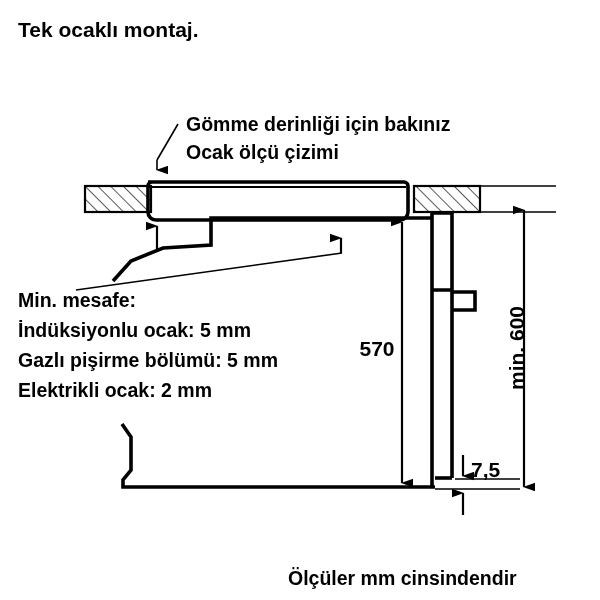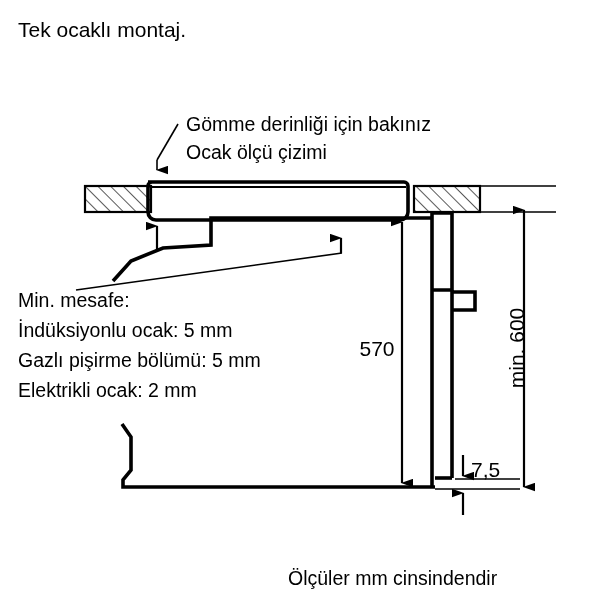--- a/index.html
+++ b/index.html
@@ -11,20 +11,21 @@
     width: 600px;
     height: 600px;
     font-family: "Liberation Sans", sans-serif;
     color: #000000;
     overflow: hidden;
   }
   #diagram-root {
     position: relative;
     width: 556px;
     height: 600px;
+    font-weight: bold;
   }
   svg.drawing {
     position: absolute;
     top: 0;
     left: 0;
     width: 600px;
     height: 600px;
   }
   .txt {
     font-family: "Liberation Sans", sans-serif;

